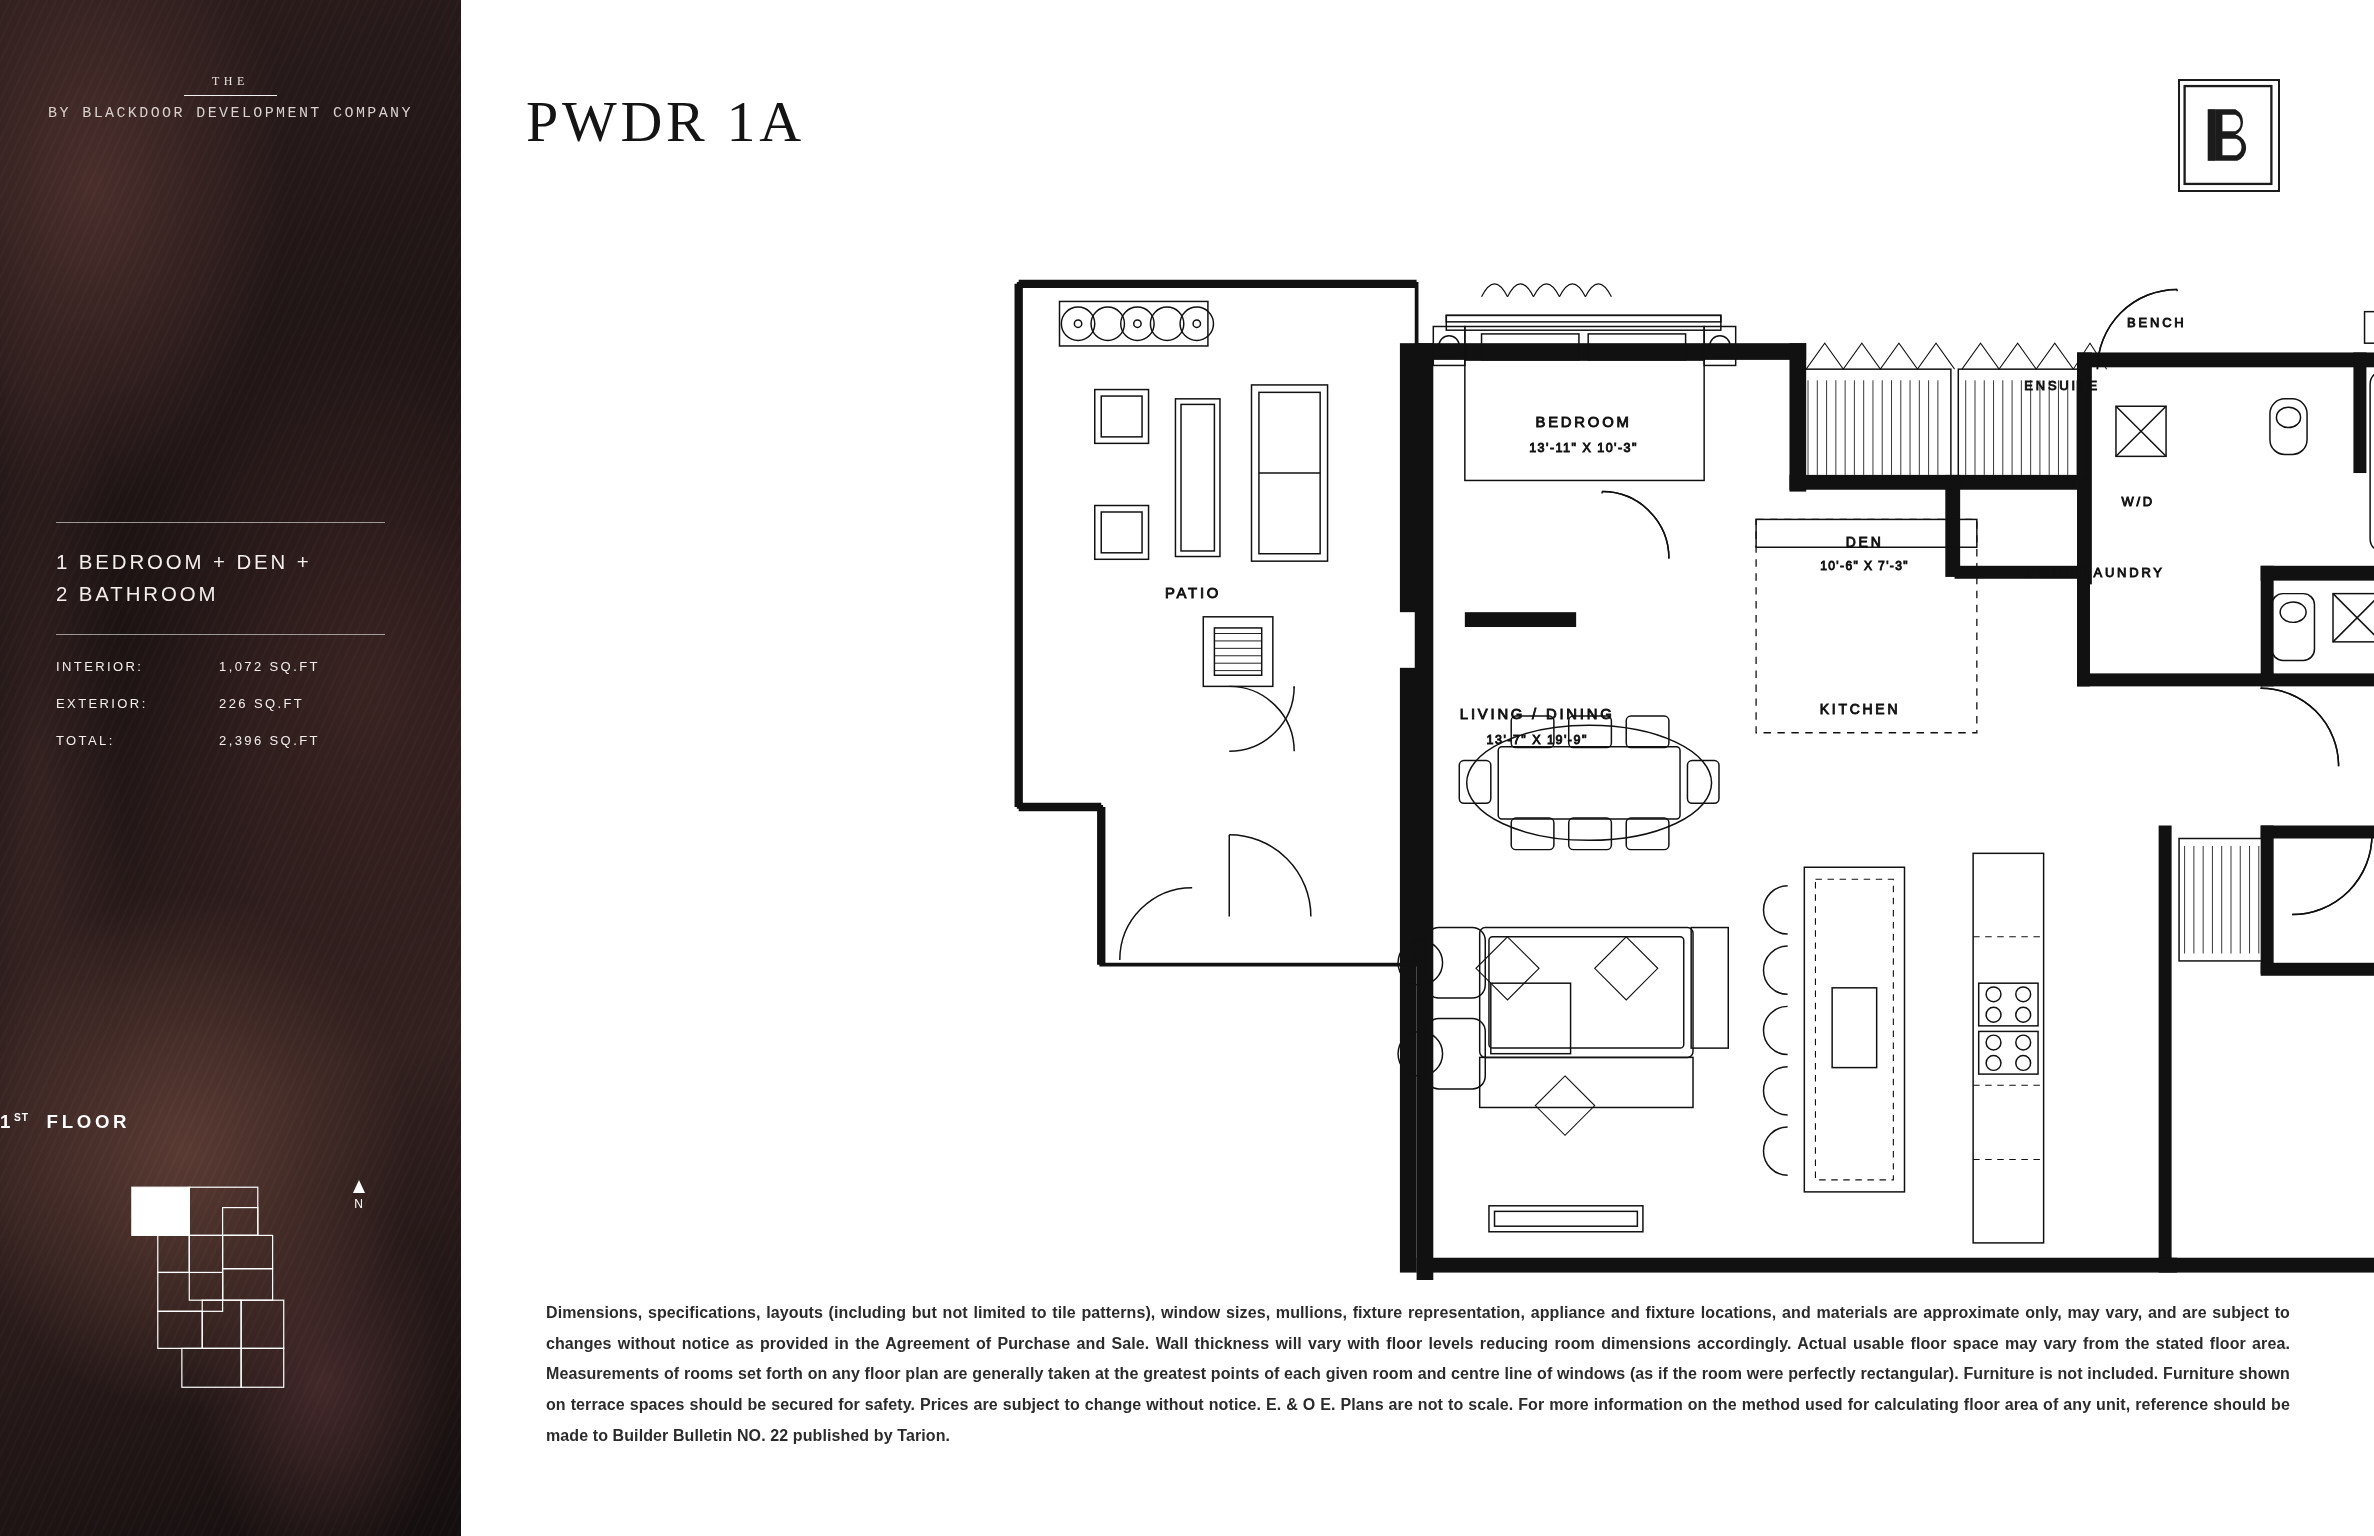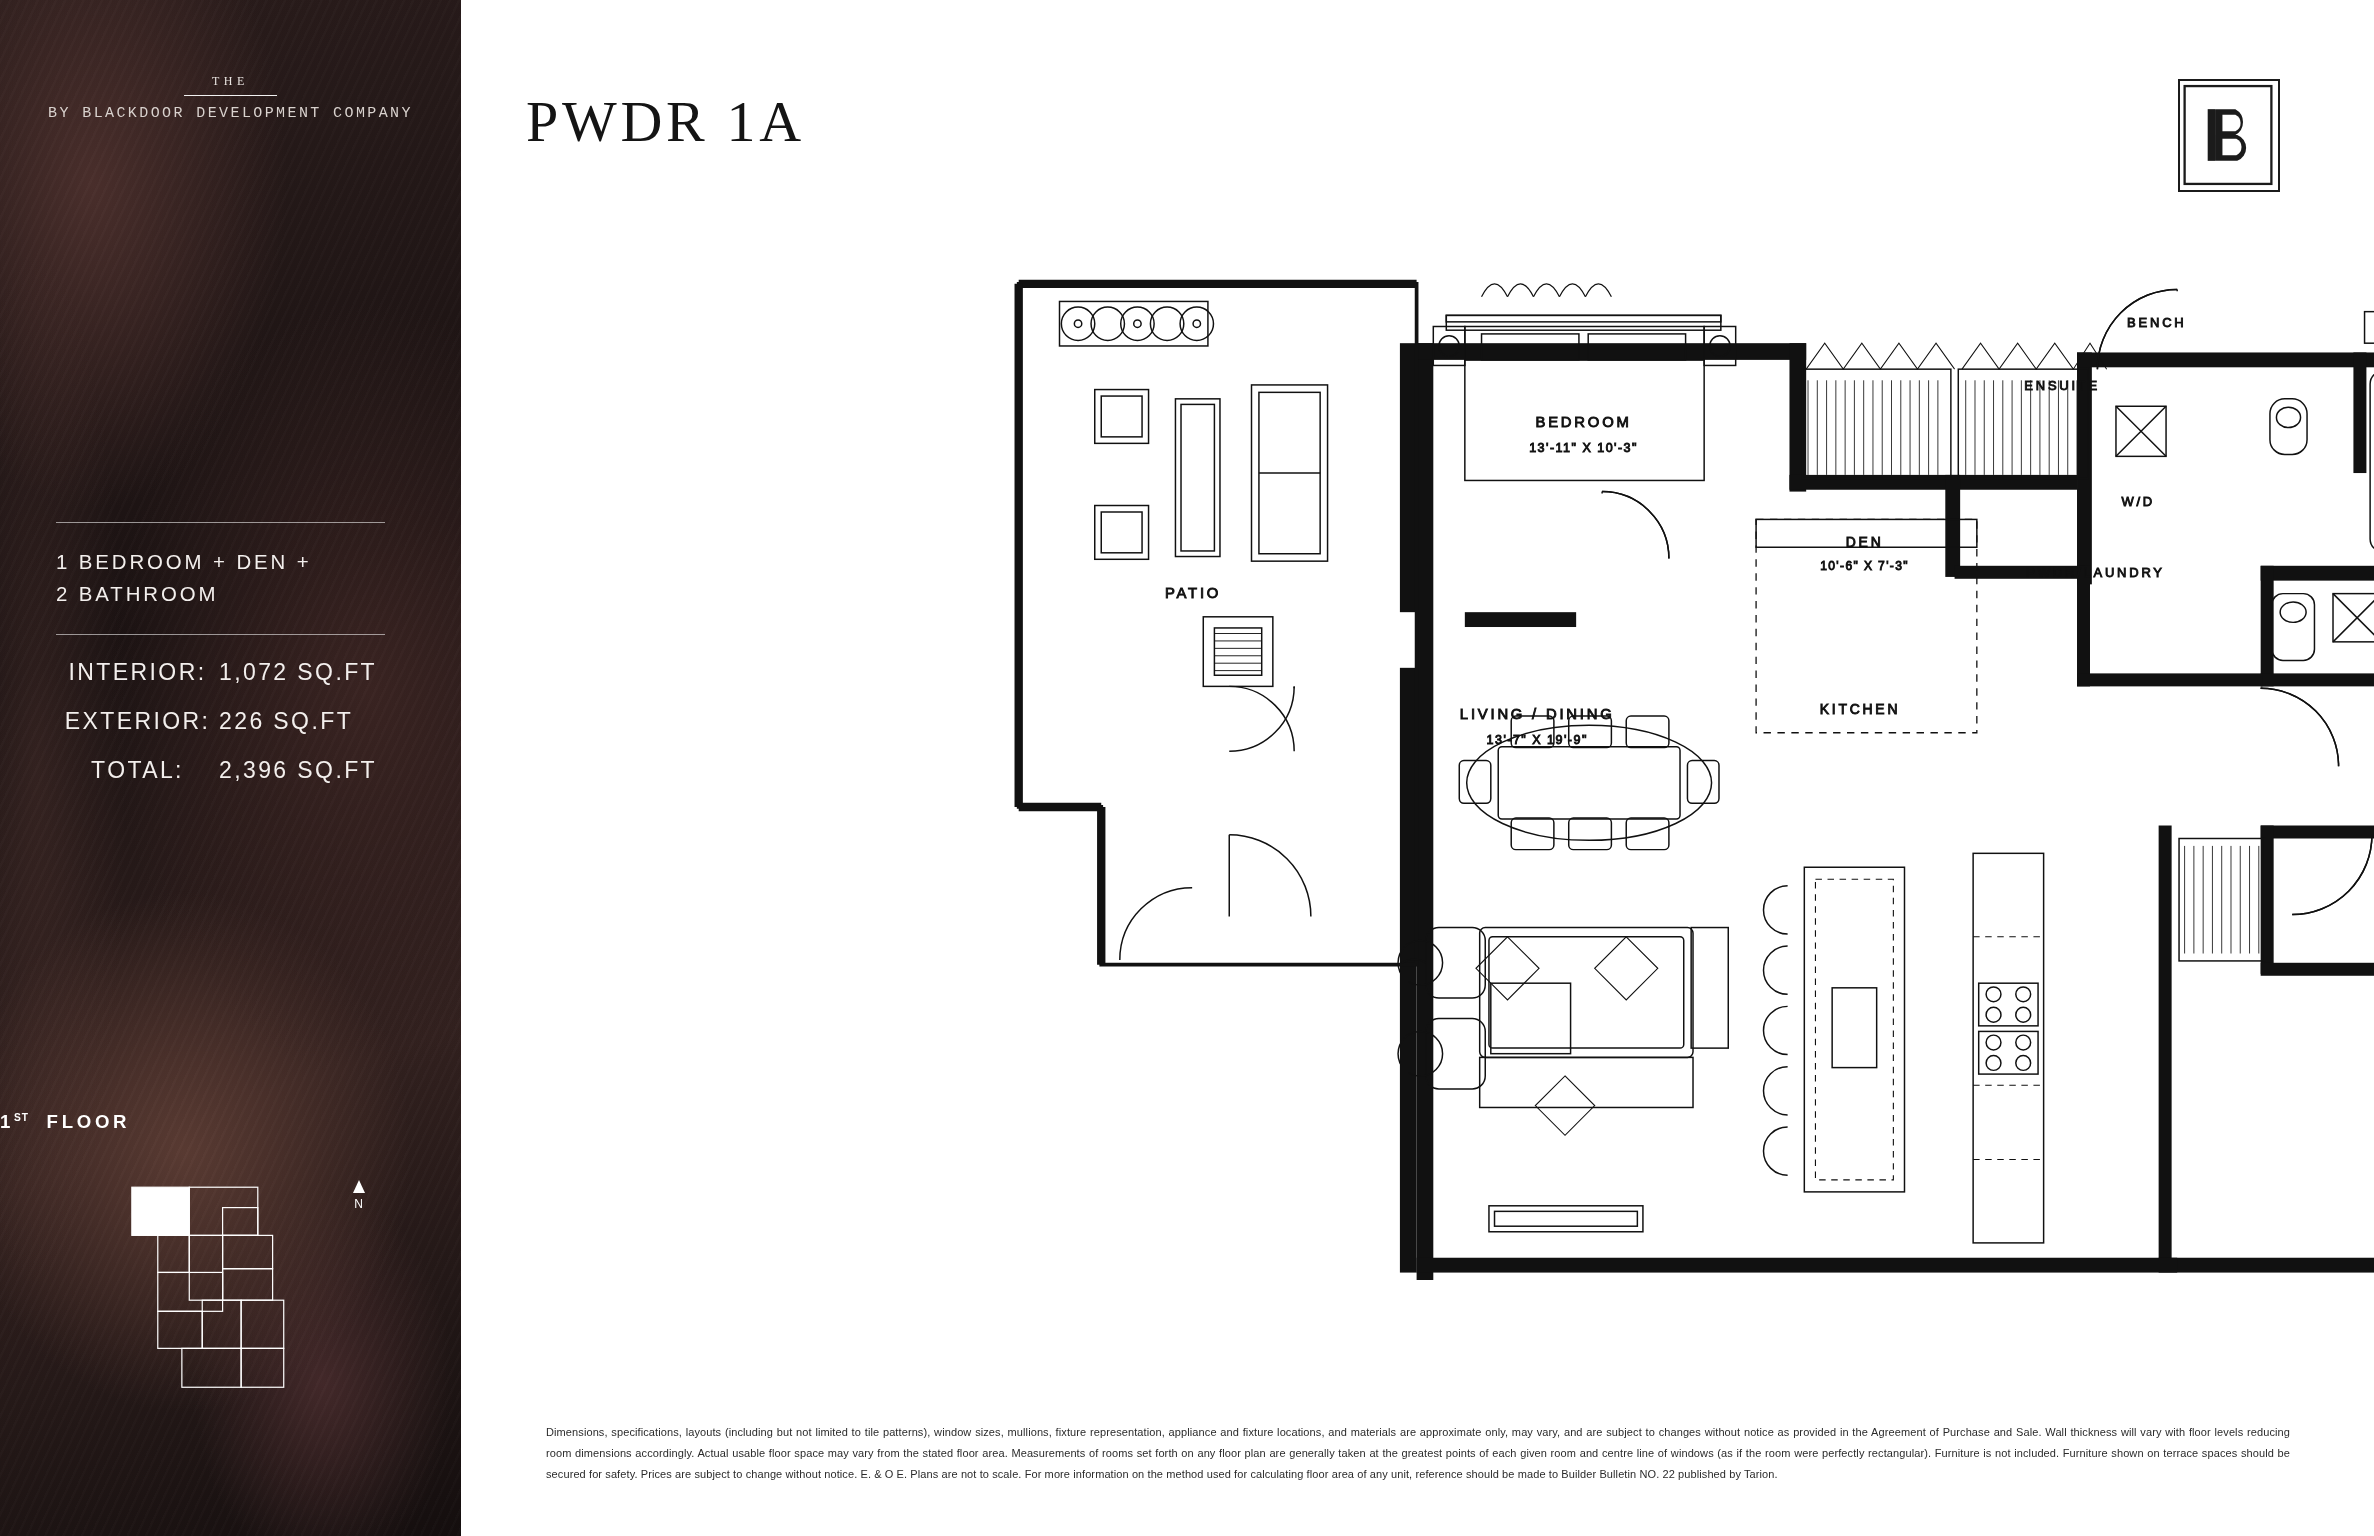--- a/index.html
+++ b/index.html
@@ -97,25 +97,24 @@
   .unit-type {
     font-size: 20.4px;
     letter-spacing: 2.9px;
     line-height: 1.55;
     margin: 24px 0 24px 0;
     color: #f3efed;
   }
   .area-list { margin-top: 24px; }
   .area-row {
     display: flex;
-    font-size: 23px;
+    font-size: 13px;
     letter-spacing: 2.4px;
     color: #f3efed;
     margin-bottom: 22px;
-    text-align: center;
   }
   .area-label { width: 163px; }
   .area-value { }
 
   
   .floor-label {
     position: absolute;
     left: 0; top: 1111px;
     width: 371px;
     text-align: left;
@@ -180,27 +179,28 @@
   .floorplan {
     position: absolute;
     left: 0; top: 0;
     width: 1914px; height: 1536px;
   }
   .floorplan svg { display: block; }
 
   
   .disclaimer {
     position: absolute;
-    left: 85px; top: 1422px;
+    left: 85px; top: 1298px;
     width: 1744px;
-    font-size: 11px;
+    font-size: 16px;
     line-height: 1.92;
     color: #2b2b2b;
     letter-spacing: 0.1px;
     text-align: justify;
+    font-weight: bold;
   }
 </style>
 </head>
 <body>
 
 <div class="sidebar">
   <div class="sidebar-inner">
 
     <div class="logo-block">
       <div class="logo-the">THE</div>

